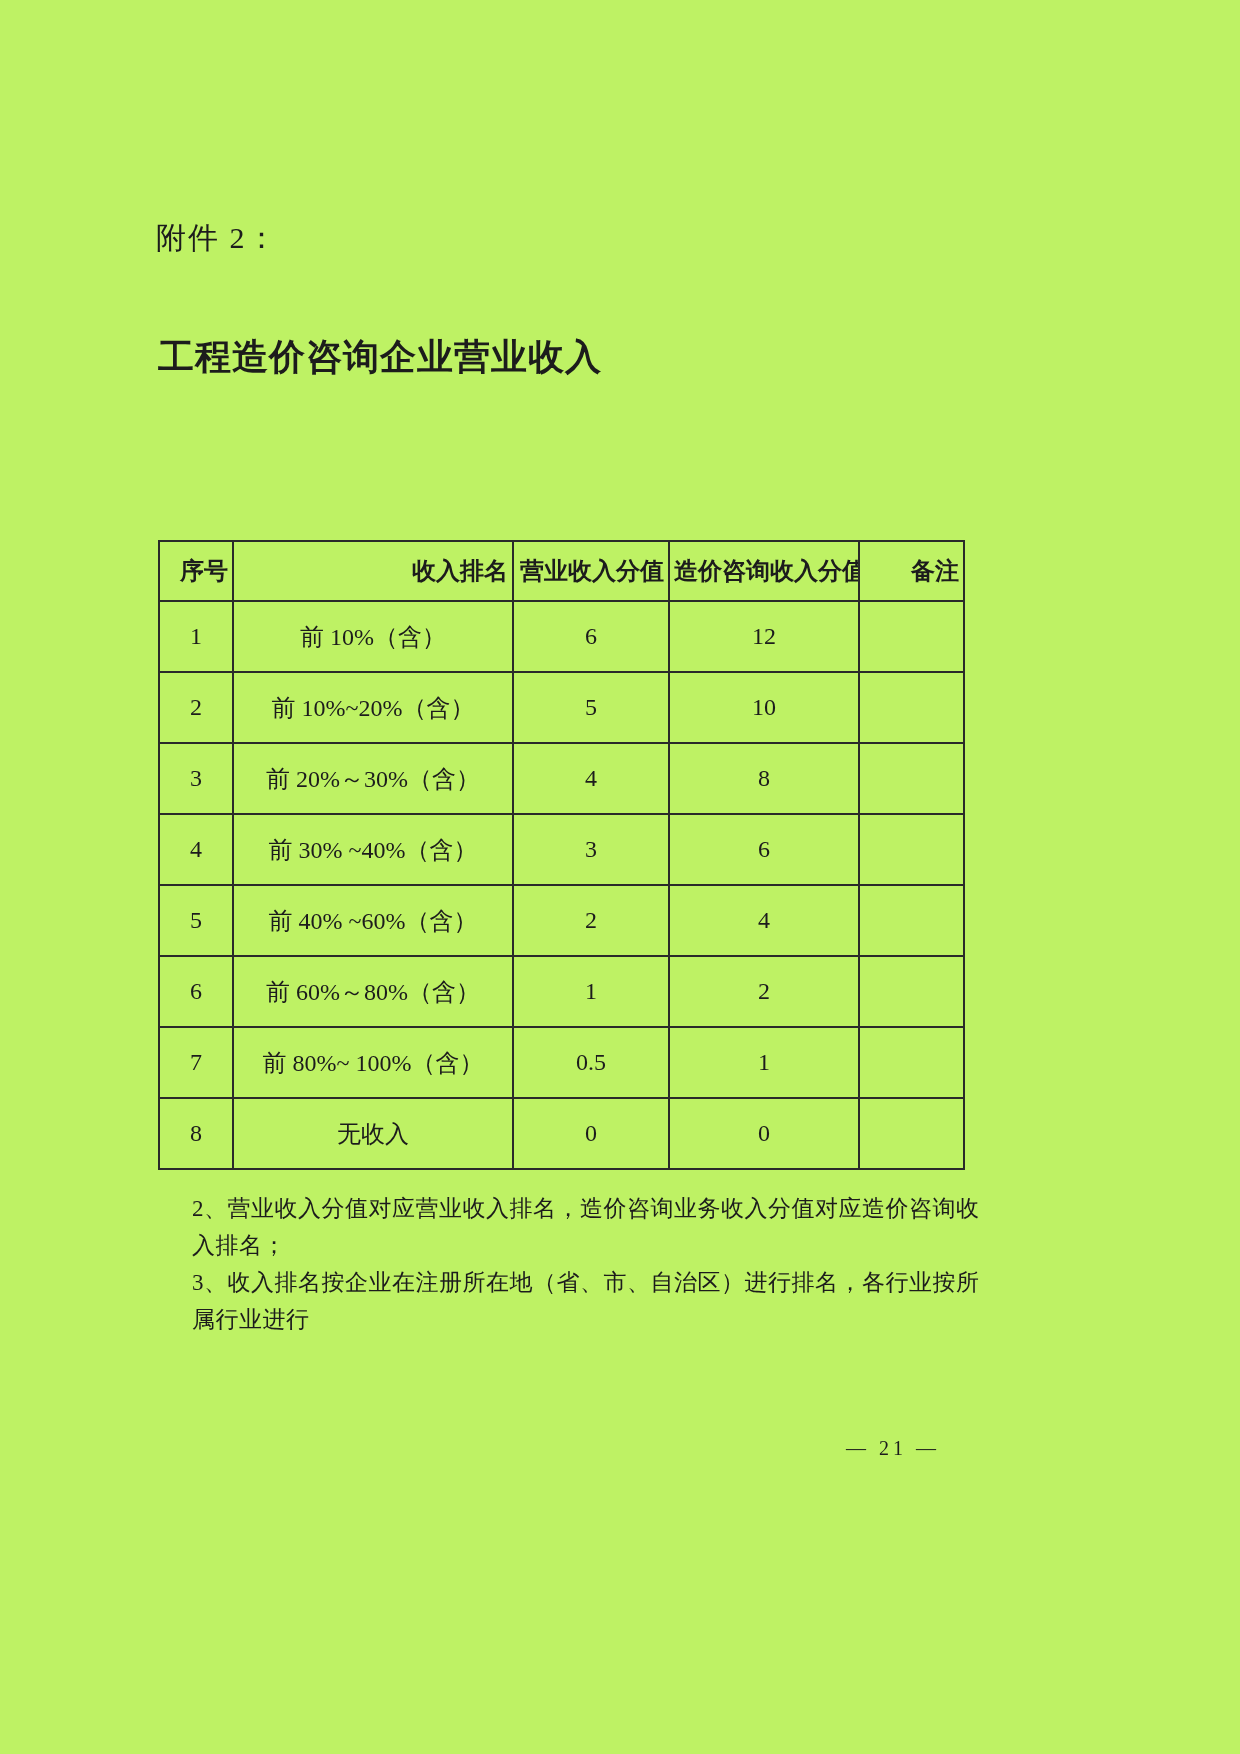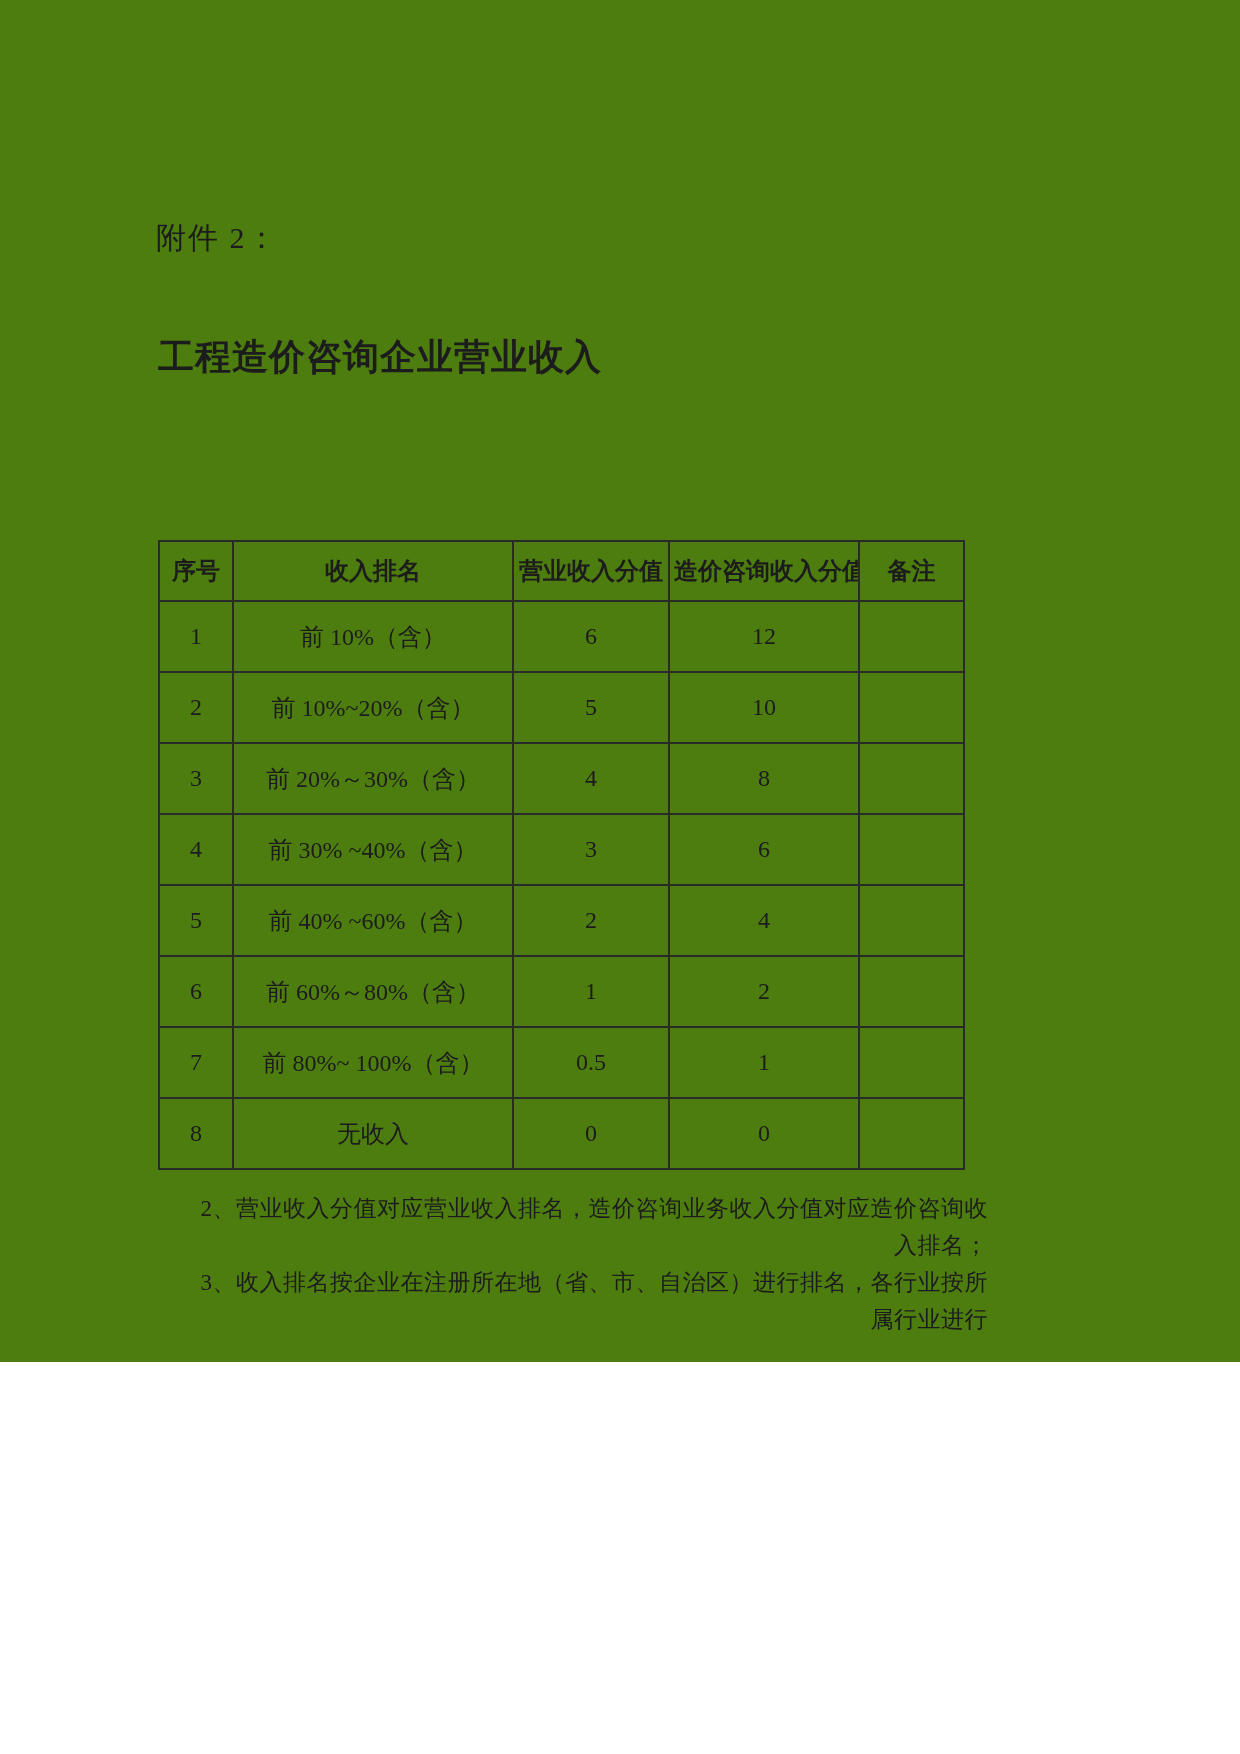--- a/index.html
+++ b/index.html
@@ -5,22 +5,22 @@
   html, body {
     margin: 0;
     padding: 0;
     background: #ffffff;
     font-family: "Liberation Serif", "DejaVu Serif", serif;
     color: #1c1c1c;
   }
   .page {
     position: relative;
     width: 1240px;
-    height: 1362px;
-    background: #4d7c0f;
+    height: 1754px;
+    background: #bef264;
     overflow: hidden;
     box-sizing: border-box;
   }
   .attachment-label {
     position: absolute;
     left: 156px;
     top: 218px;
     font-size: 30px;
     letter-spacing: 2px;
   }
@@ -54,34 +54,35 @@
     padding: 0 4px;
     box-sizing: border-box;
     overflow: hidden;
     white-space: nowrap;
   }
   table.score-table th {
     height: 60px;
     font-family: "Liberation Sans", "DejaVu Sans", sans-serif;
     font-weight: bold;
     font-size: 24px;
+    text-align: right;
   }
   table.score-table td { height: 71px; font-size: 24px; }
 
   .notes {
     position: absolute;
     left: 158px;
     top: 1190px;
     width: 830px;
     font-size: 23px;
     line-height: 37px;
     letter-spacing: 0.5px;
   }
   .notes .note-line { display: block; }
-  .notes .indent-1 { padding-left: 34px; text-align: right; }
+  .notes .indent-1 { padding-left: 34px; }
   .notes .indent-2 { padding-left: 68px; }
 
   .page-number {
     position: absolute;
     top: 1437px;
     right: 300px;
     font-size: 20px;
     letter-spacing: 4px;
   }
 </style>

